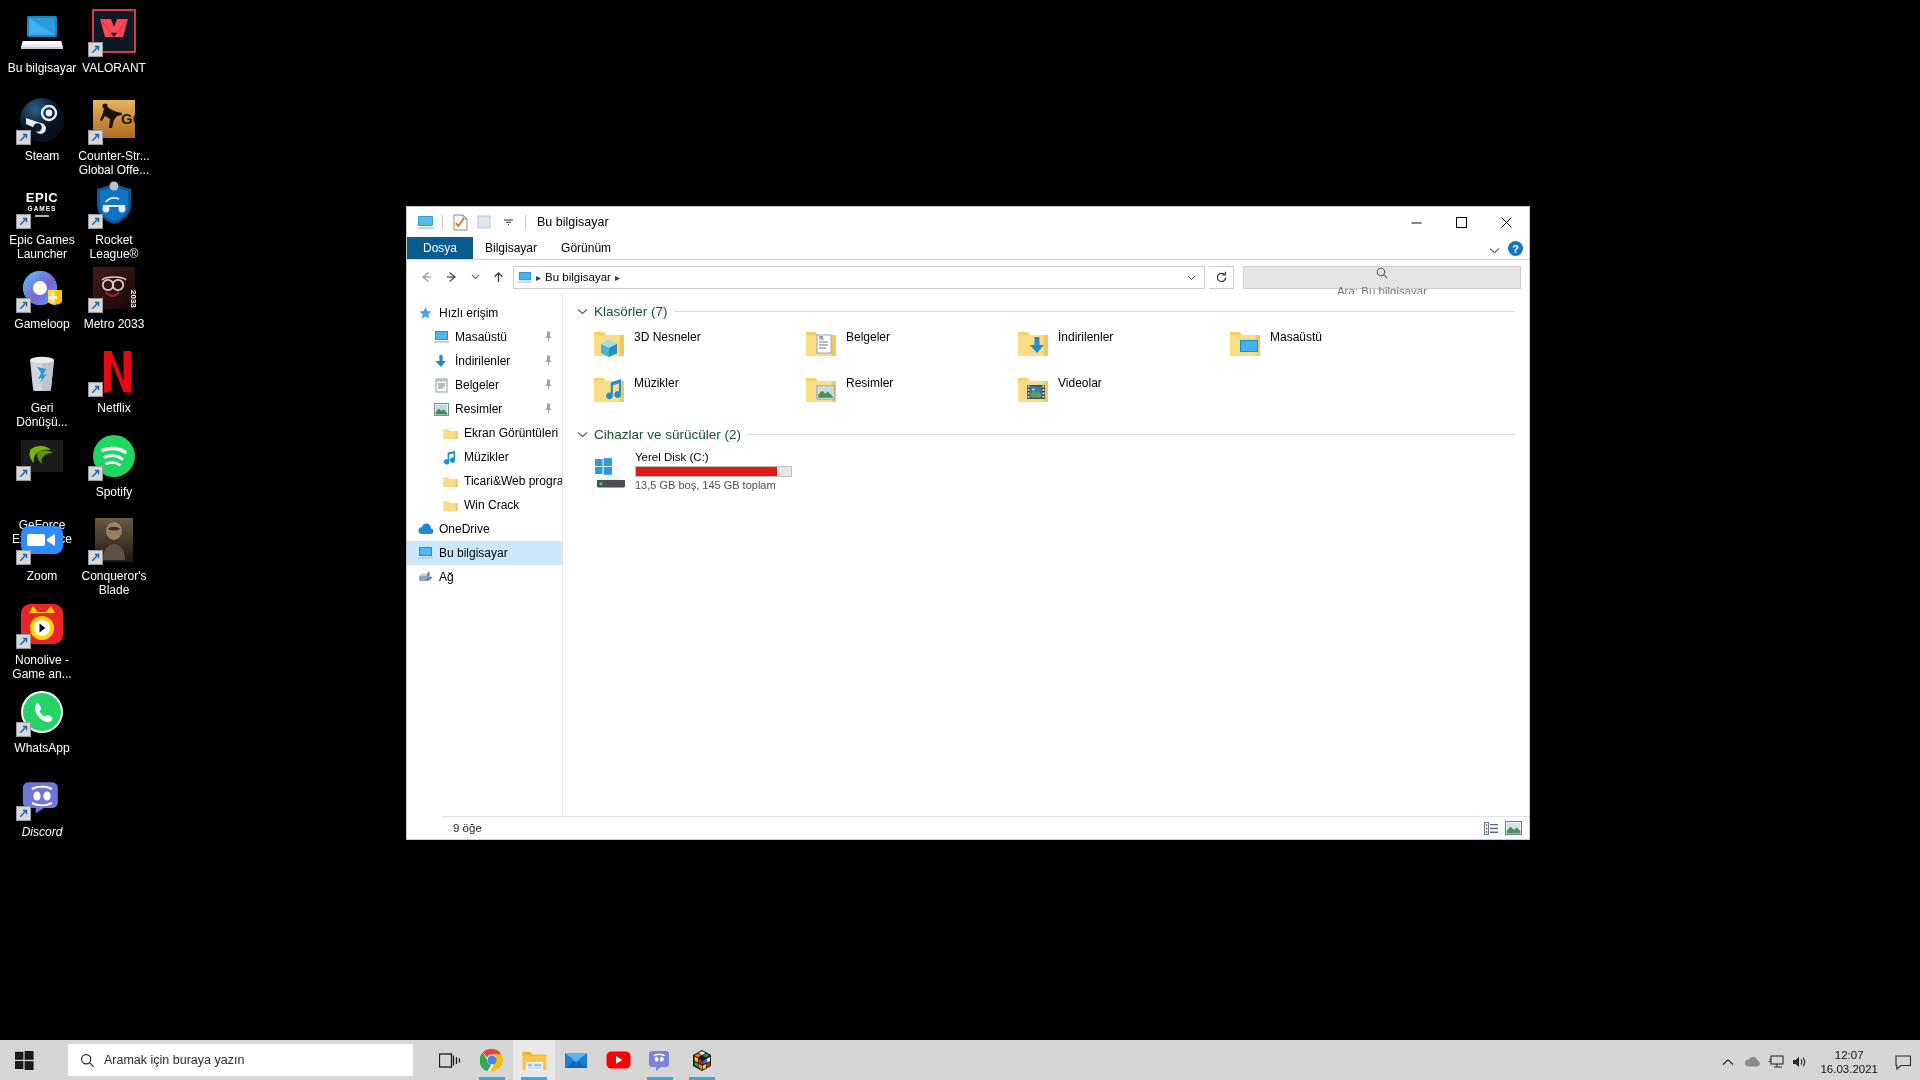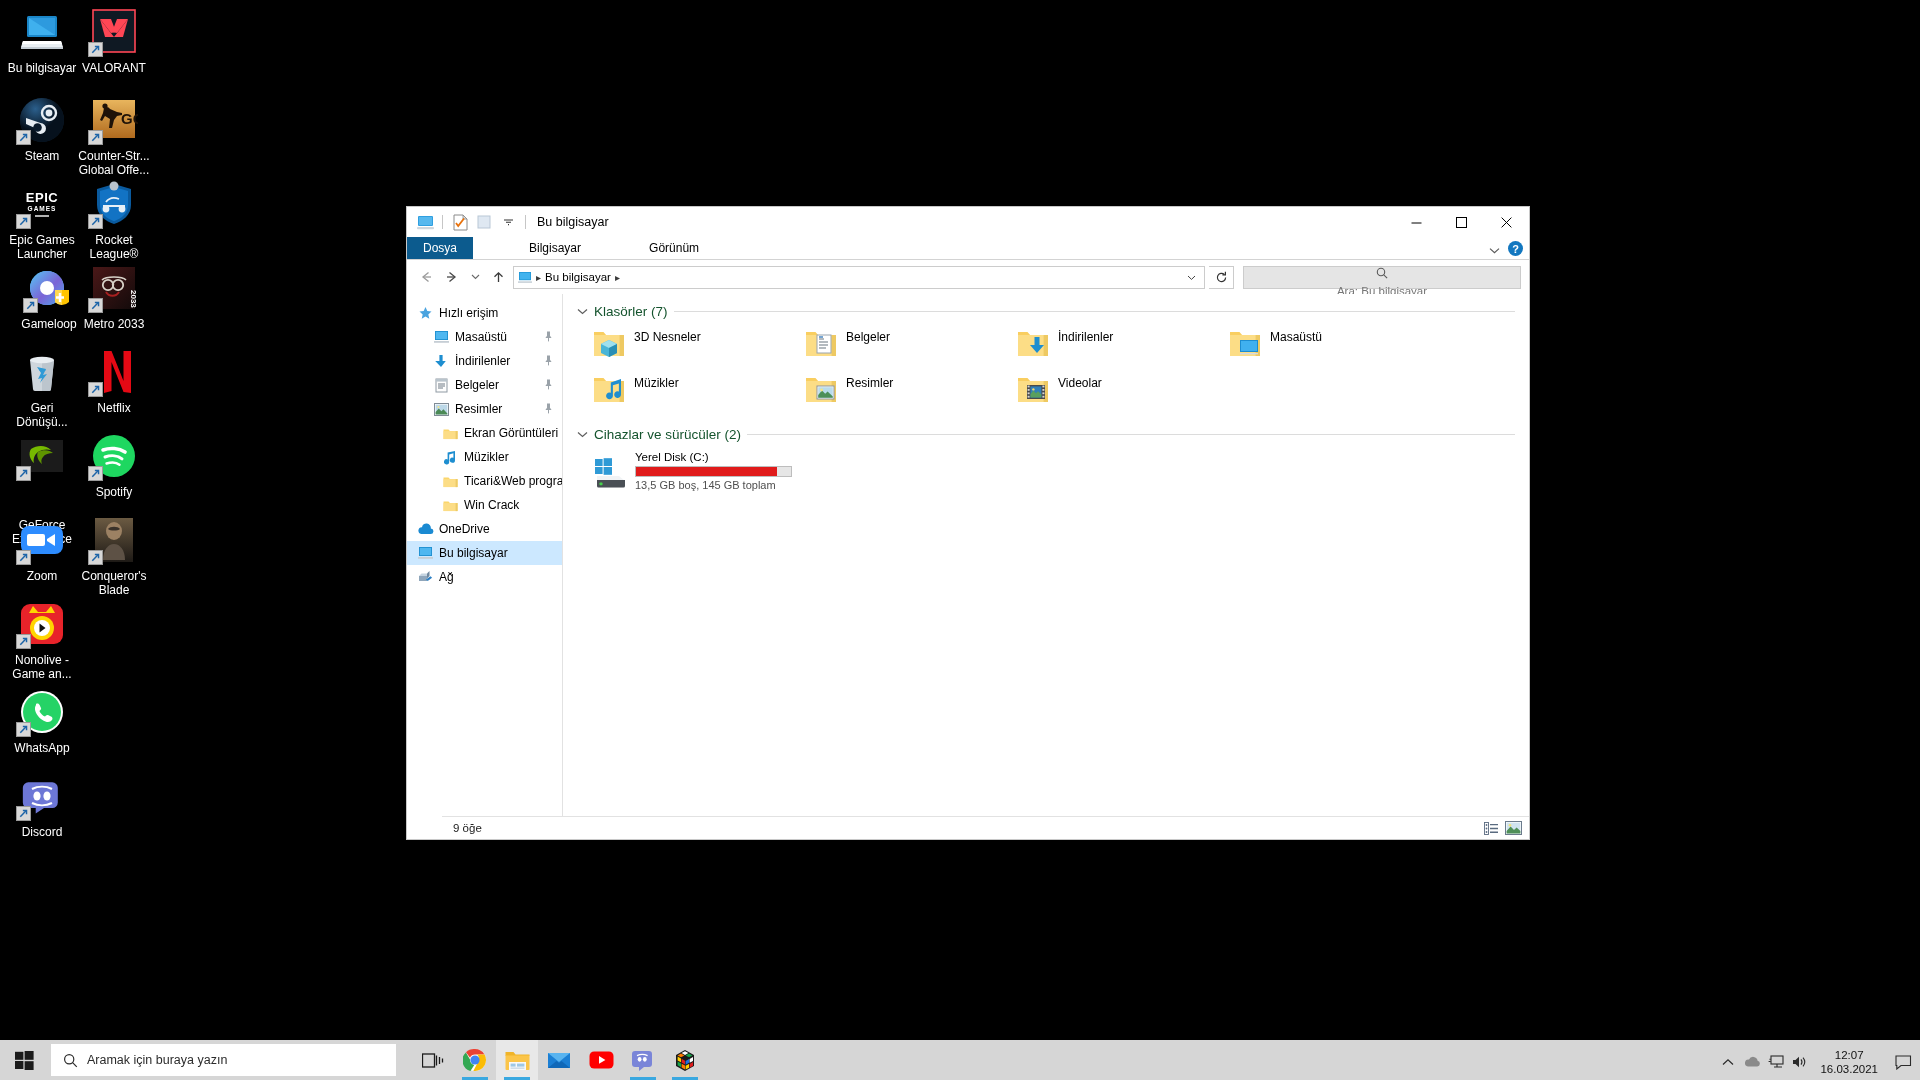--- a/index.html
+++ b/index.html
@@ -72,21 +72,20 @@
     width: 45px; height: 30px;
     display: flex; align-items: center; justify-content: center;
   }
 
   .ribbon-tabs {
     height: 23px; display: flex; align-items: stretch;
     border-bottom: 1px solid #d3d3d3;
     background: #ffffff;
     flex: 0 0 23px;
     position: relative;
-    gap: 44px;
   }
   .rtab {
     padding: 0 12px; font-size: 12px; color: #000;
     display: flex; align-items: center;
   }
   .rtab.file {
     background: #0c5b8e; color: #ffffff; padding: 0 16px;
   }
   .ribbon-right {
     position: absolute; right: 6px; top: 0; height: 23px;
@@ -205,21 +204,21 @@
     position: absolute; left: 0; bottom: 0; width: 1920px; height: 40px;
     background: #d6d6d6;
     display: flex; align-items: center;
   }
   .start-btn {
     width: 48px; height: 40px; display: flex; align-items: center; justify-content: center;
   }
   .tb-search {
     width: 345px; height: 30px; background: #ffffff;
     display: flex; align-items: center; gap: 9px; padding: 16px 12px;
-    margin-left: 3px;
+    margin-left: 20px;
   }
   .tb-search-ph { font-size: 12.5px; color: #2b2b2b; }
   .tb-icons { display: flex; align-items: center; margin-left: 16px; height: 40px; }
   .tb-ico {
     width: 42px; height: 40px; display: flex; align-items: center; justify-content: center;
     position: relative;
   }
   .tb-ico.active { background: #e8e8e8; }
   .tb-ico .underline {
     position: absolute; bottom: 0; left: 8px; right: 8px; height: 3px; background: #3aa8e0;
@@ -349,21 +348,21 @@
         </svg>
         <span class="shortcut-arrow">
           <svg viewBox="0 0 12 12">
             <path d="M2.5 9.5L8.5 3.2" stroke="#1c64a8" stroke-width="1.6" fill="none"></path>
             <path d="M5.3 2.8h4v4" stroke="#1c64a8" stroke-width="1.6" fill="none"></path>
           </svg>
         </span>
       </div>
       <div class="desk-label">Rocket League®</div>
     </div>
-    <div class="desk-icon" style="left: 11px; top: 264px;">
+    <div class="desk-icon" style="left: 4px; top: 264px;">
       <div class="desk-glyph">
         <svg width="48" height="48" viewBox="0 0 48 48">
     <circle cx="22" cy="24" r="17" fill="#3fc0f0"></circle>
     <circle cx="22" cy="24" r="17" fill="url(#gl)"></circle>
     <defs>
             <linearGradient id="gl" x1="0" y1="0" x2="1" y2="1">
               <stop offset="0" stop-color="#55c9f5"></stop>
               <stop offset="0.55" stop-color="#7b63d6"></stop>
               <stop offset="1" stop-color="#4ea8ec"></stop>
             </linearGradient>
@@ -535,21 +534,21 @@
         </svg>
         <span class="shortcut-arrow">
           <svg viewBox="0 0 12 12">
             <path d="M2.5 9.5L8.5 3.2" stroke="#1c64a8" stroke-width="1.6" fill="none"></path>
             <path d="M5.3 2.8h4v4" stroke="#1c64a8" stroke-width="1.6" fill="none"></path>
           </svg>
         </span>
       </div>
       <div class="desk-label">WhatsApp</div>
     </div>
-    <div class="desk-icon" style="left: 4px; top: 772px;">
+    <div class="desk-icon" style="left: 4px; top: 772px; font-style: italic;">
       <div class="desk-glyph">
         <svg width="48" height="48" viewBox="0 0 48 48">
     <path d="M8 9h26a6 6 0 0 1 6 6v16a6 6 0 0 1-6 6h-9l-9 6v-6H8a6 6 0 0 1-6-6V15a6 6 0 0 1 6-6z" fill="#6d77d6" transform="translate(3,2) scale(0.92)"></path>
     <ellipse cx="19" cy="24" rx="3.6" ry="4.6" fill="#ffffff"></ellipse>
     <ellipse cx="29" cy="24" rx="3.6" ry="4.6" fill="#ffffff"></ellipse>
     <path d="M14 17c6-3 14-3 20 0" stroke="#ffffff" stroke-width="2.2" fill="none"></path>
     <path d="M14 31c6 3 14 3 20 0" stroke="#ffffff" stroke-width="2.2" fill="none"></path>
         </svg>
         <span class="shortcut-arrow">
           <svg viewBox="0 0 12 12">

